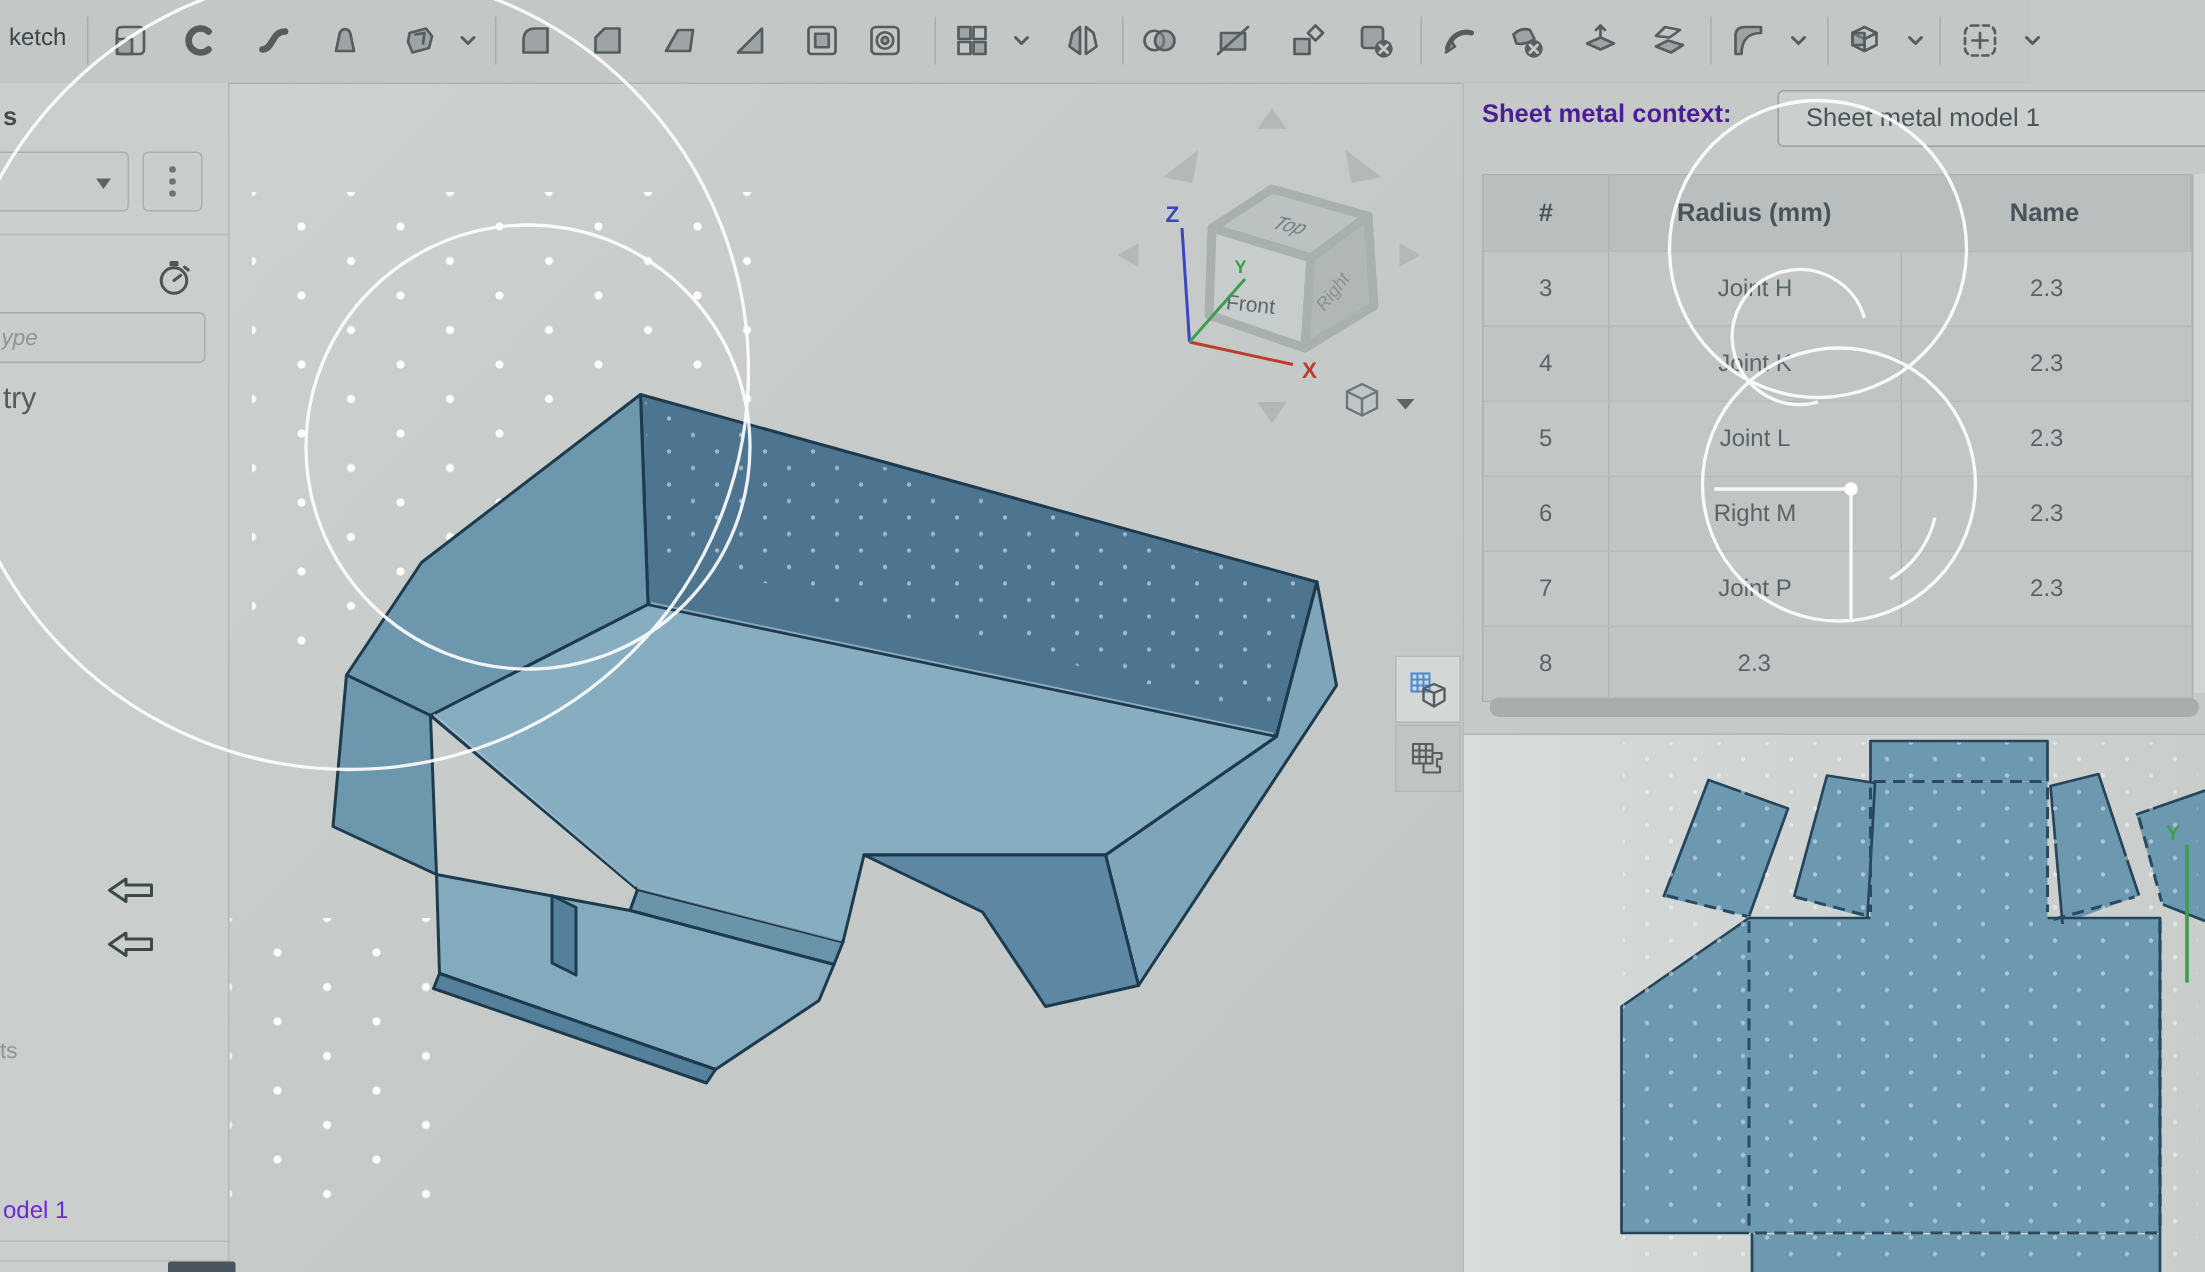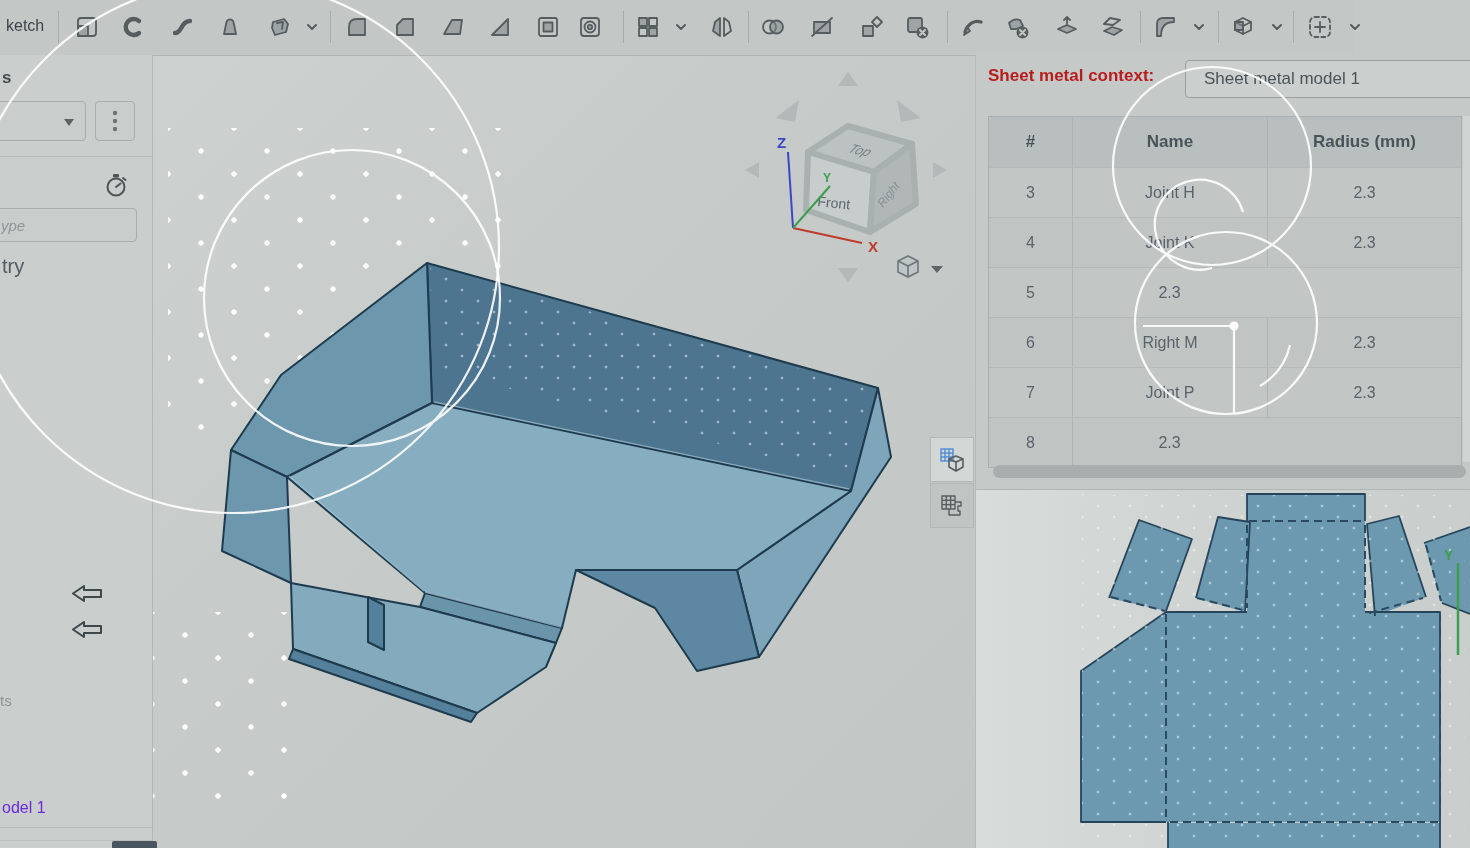--- a/index.html
+++ b/index.html
@@ -21,21 +21,21 @@
   .lp-text{color:#47514e;}
   .lp-div{left:0;width:152px;height:1px;background:#b6bbba;}
   .lp-box{background:#c9cecd;border:1px solid #a8aeae;border-radius:4px;box-sizing:border-box;}
   #lp-filter{font-family:"Liberation Sans",sans-serif;font-size:15px;color:#70797b;padding-left:40px;outline:none;}
   #lp-filter::placeholder{font-style:italic;color:#8d9597;}
   
   #viewport{left:152px;top:55px;width:823px;height:793px;
             background:linear-gradient(135deg,#cdd1d0 0%,#c6cbca 45%,#c2c7c6 100%);}
   
   #right-panel{left:975px;top:55px;width:495px;height:793px;background:#c5cac9;border-left:1px solid #b6bbba;}
-  #ctx-label{left:988px;top:66px;font-size:17px;font-weight:600;color:#b91c1c;}
+  #ctx-label{left:988px;top:66px;font-size:17px;font-weight:600;color:#4c1d95;}
   #ctx-select{left:1185px;top:60px;width:293px;height:38px;background:#cbd0cf;border:1.5px solid #9aa0a0;
               border-radius:4px;box-sizing:border-box;display:flex;align-items:center;padding-left:18px;
               font-size:17px;color:#4a5456;cursor:pointer;}
   
   #jtable{left:988px;top:116px;width:474px;border:1px solid #a9afae;box-sizing:border-box;background:#c2c7c6;}
   .trow{display:flex;height:49px;border-top:1px solid #b4bab9;}
   .thead{display:flex;height:50px;background:#b9bfbe;}
   .tc{display:flex;align-items:center;justify-content:center;box-sizing:border-box;font-size:16px;color:#59636a;}
   .tc.c0{width:84px;border-right:1px solid #aeb4b3;}
   .tc.c1{width:195px;border-right:1px solid #aeb4b3;}
@@ -356,35 +356,36 @@
 
   <div id="right-panel" class="abs"></div>
   <span id="ctx-label" class="abs">Sheet metal context:</span>
   <div id="ctx-select" class="abs">
     <span>Sheet metal model 1</span>
   </div>
 
   <div id="jtable" class="abs">
     <div class="thead">
       <div class="tc c0">#</div>
+      <div class="tc c2">Radius (mm)</div>
       <div class="tc c1">Name</div>
-      <div class="tc c2">Radius (mm)</div>
     </div>
     <div class="trow">
       <div class="tc c0">3</div>
       <div class="tc c1">Joint H</div>
       <div class="tc c2">2.3</div>
     </div>
     <div class="trow">
       <div class="tc c0">4</div>
       <div class="tc c1">Joint K</div>
       <div class="tc c2">2.3</div>
     </div>
     <div class="trow">
       <div class="tc c0">5</div>
+      <div class="tc c1">Joint L</div>
       <div class="tc c2">2.3</div>
     </div>
     <div class="trow">
       <div class="tc c0">6</div>
       <div class="tc c1">Right M</div>
       <div class="tc c2">2.3</div>
     </div>
     <div class="trow">
       <div class="tc c0">7</div>
       <div class="tc c1">Joint P</div>

